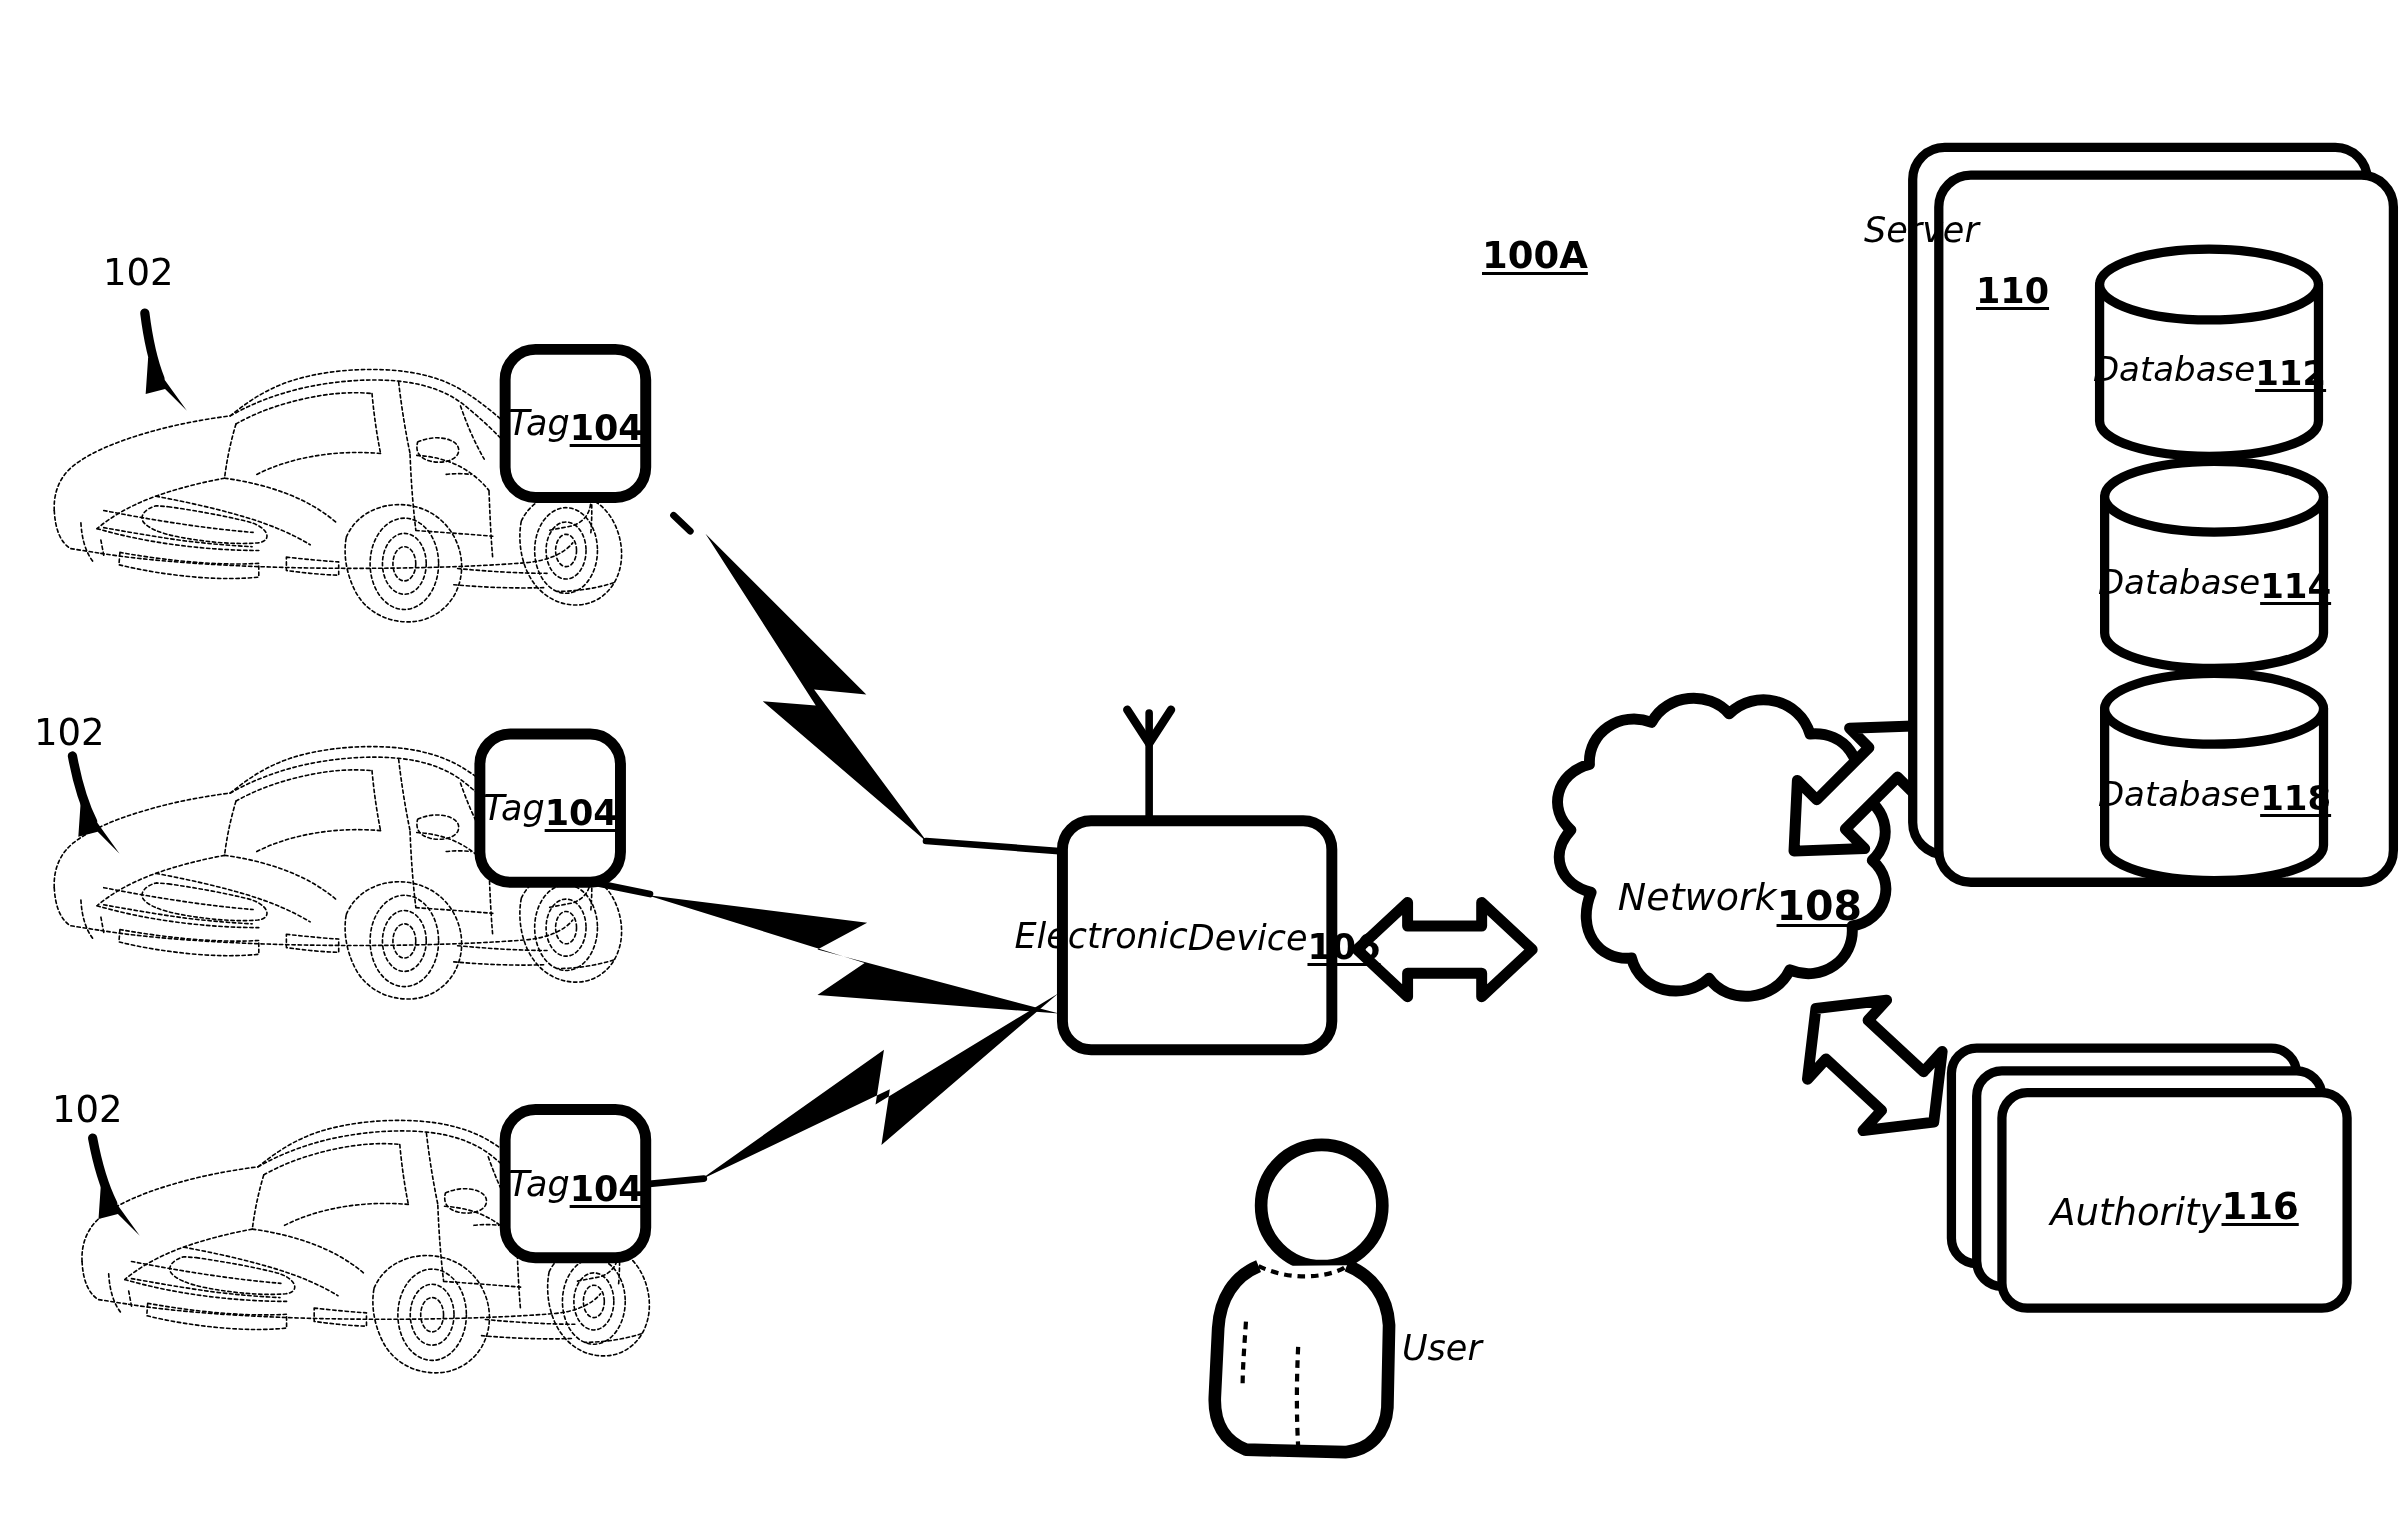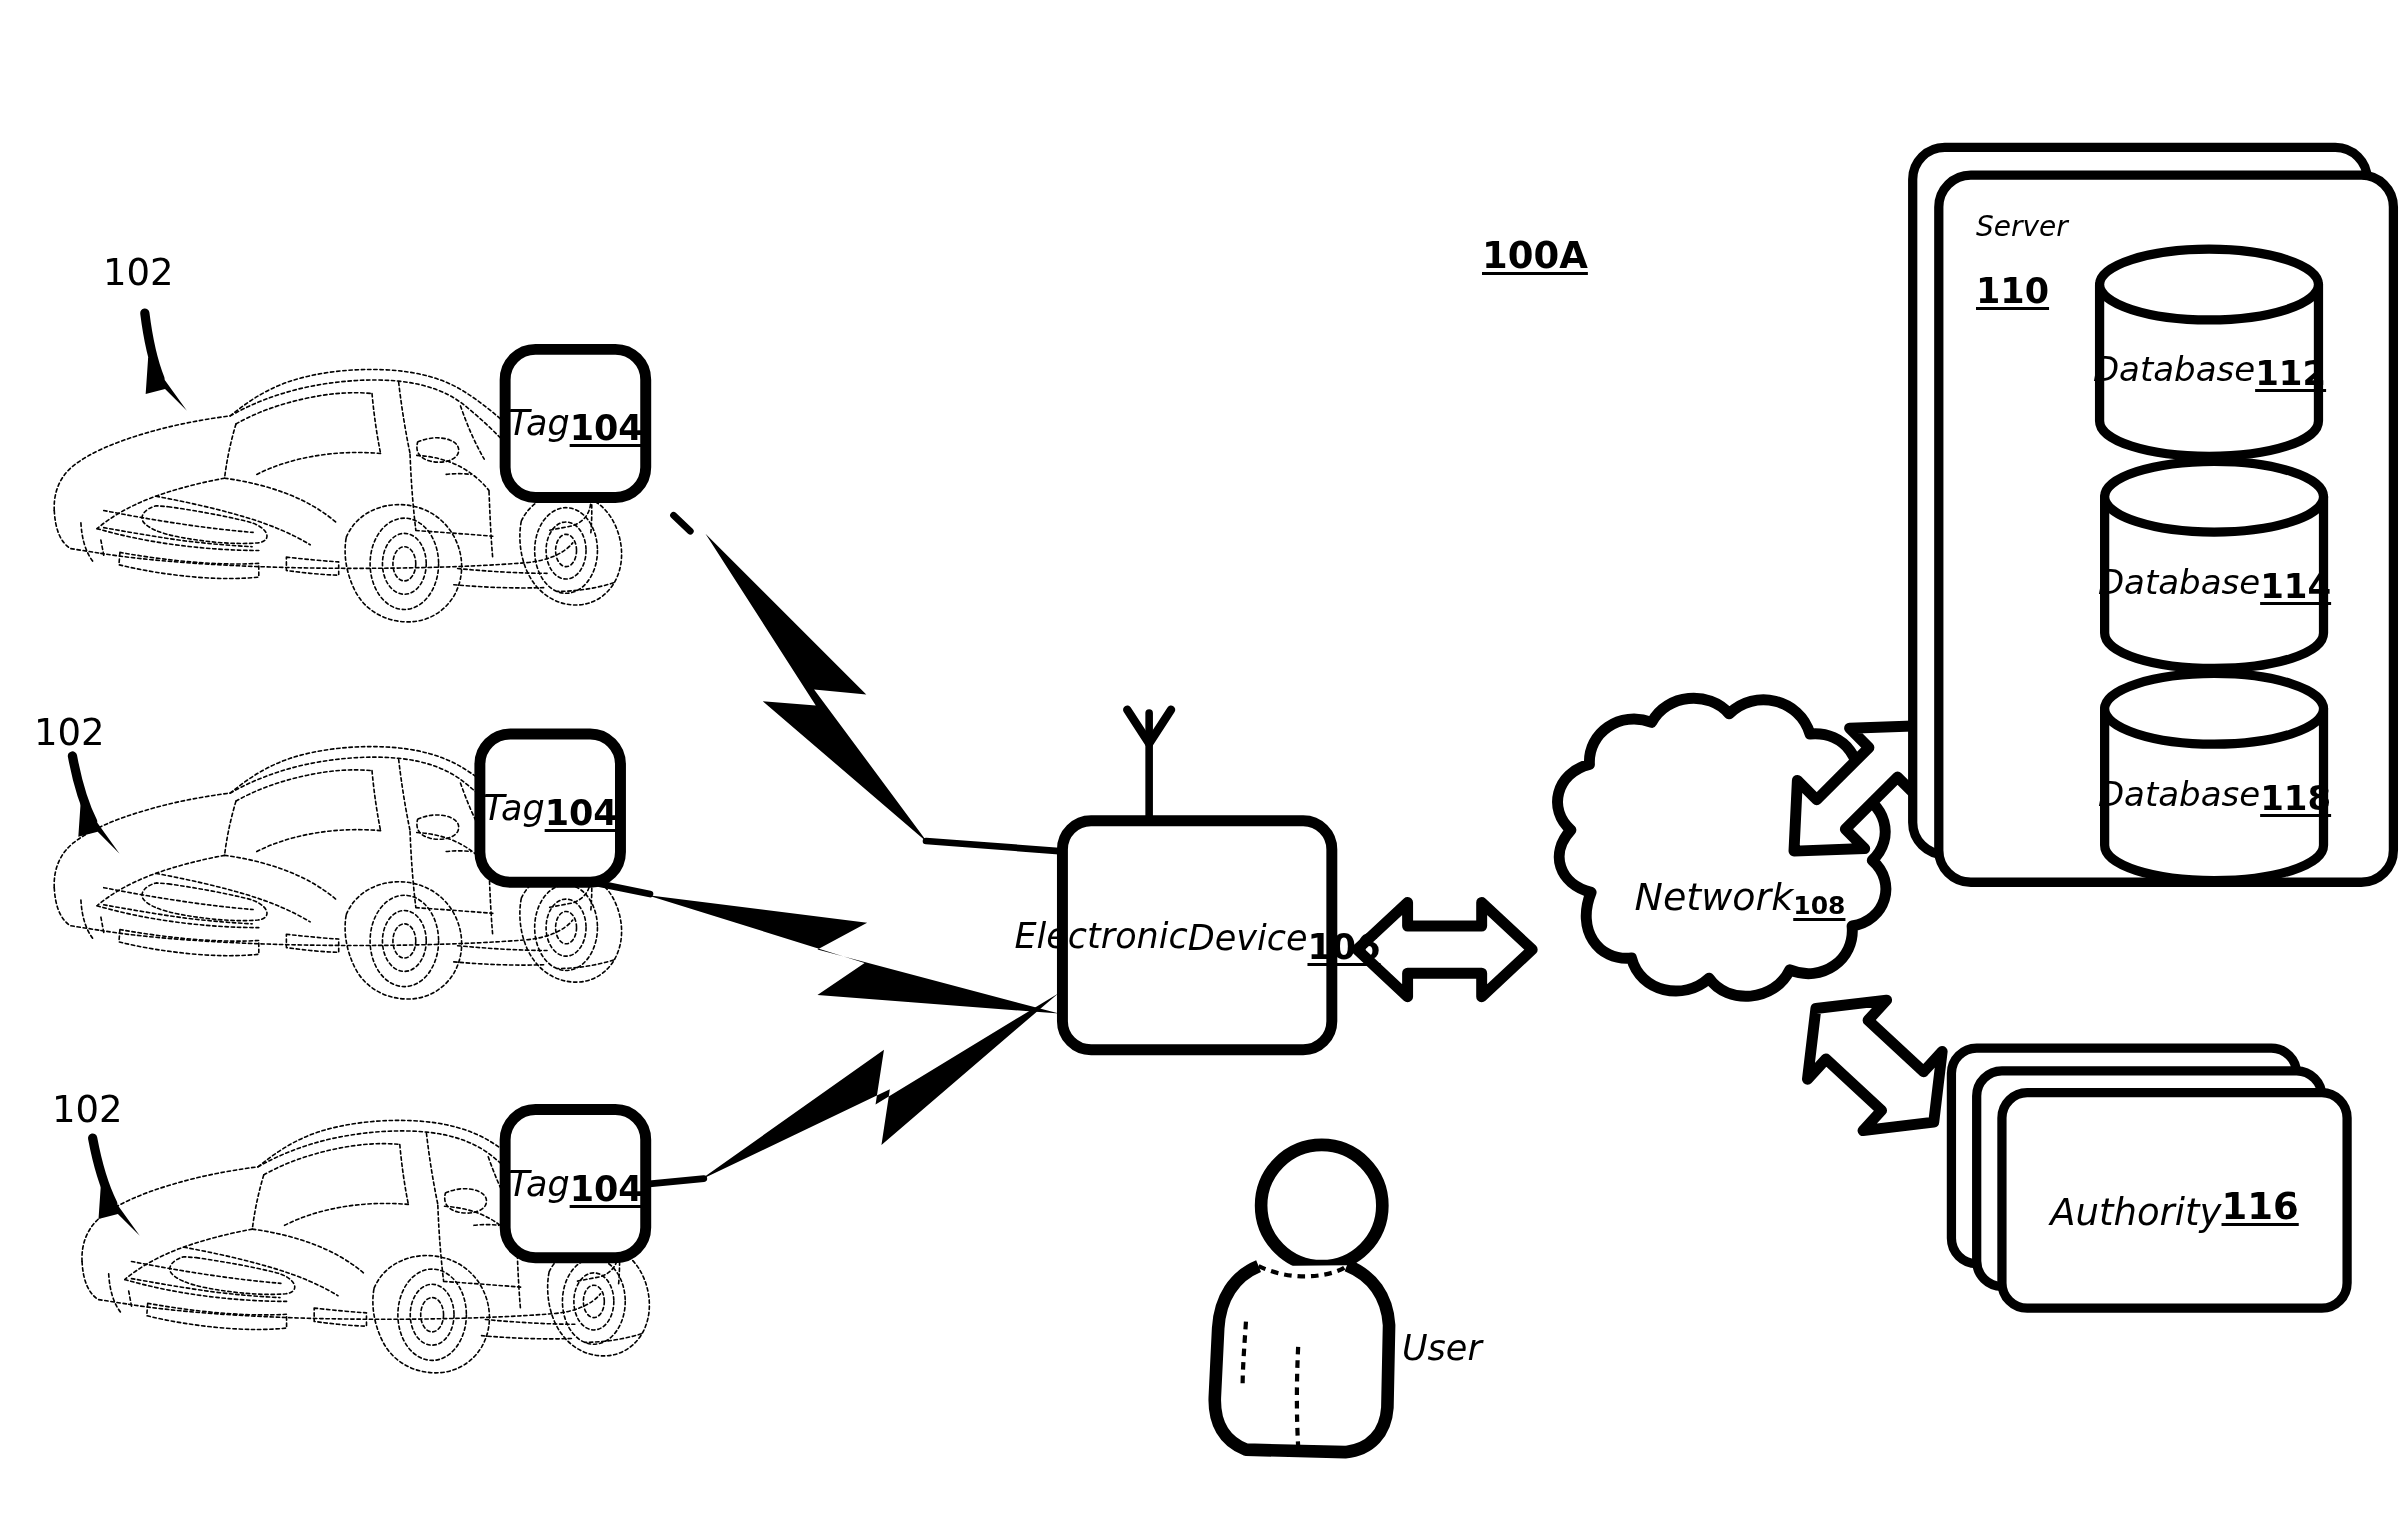--- a/index.html
+++ b/index.html
@@ -306,24 +306,24 @@
   <div class="centerbox" style="left:1063px; top:821px; width:269px; height:229px;">
     <div class="ital" style="font-size:35px;">Electronic</div>
     <div class="ital" style="font-size:35px; margin-top:5px;text-align:right;">Device</div>
     <div class="refnum" style="font-size:35px; margin-top:22px;">106</div>
   </div>
 
   <div class="lbl ital" style="left:1402px; top:1330px; font-size:35px;">User</div>
 
   <div class="centerbox" style="left:1580px; top:791px; width:320px; height:211px;">
     <div class="ital" style="font-size:38px;">Network</div>
-    <div class="refnum" style="font-size:25px; margin-top:18px;">108</div>
-  </div>
-
-  <div class="lbl ital" style="left:1976px; top:212px; font-size:28px;">Server</div>
+    <div class="refnum" style="font-size:41px; margin-top:18px;">108</div>
+  </div>
+
+  <div class="lbl ital" style="left:1864px; top:212px; font-size:35px;">Server</div>
   <div class="lbl refnum" style="left:1976px; top:273px; font-size:35px;">110</div>
 
   <div class="centerbox" style="left:2100px; top:296px; width:219px; height:145px;">
     <div class="ital" style="font-size:34px;">Database</div>
     <div class="refnum" style="font-size:34px; margin-top:8.4px;">112</div>
   </div>
 
   <div class="centerbox" style="left:2105px; top:509px; width:219px; height:145px;">
     <div class="ital" style="font-size:34px;">Database</div>
     <div class="refnum" style="font-size:34px; margin-top:8.4px;">114</div>

